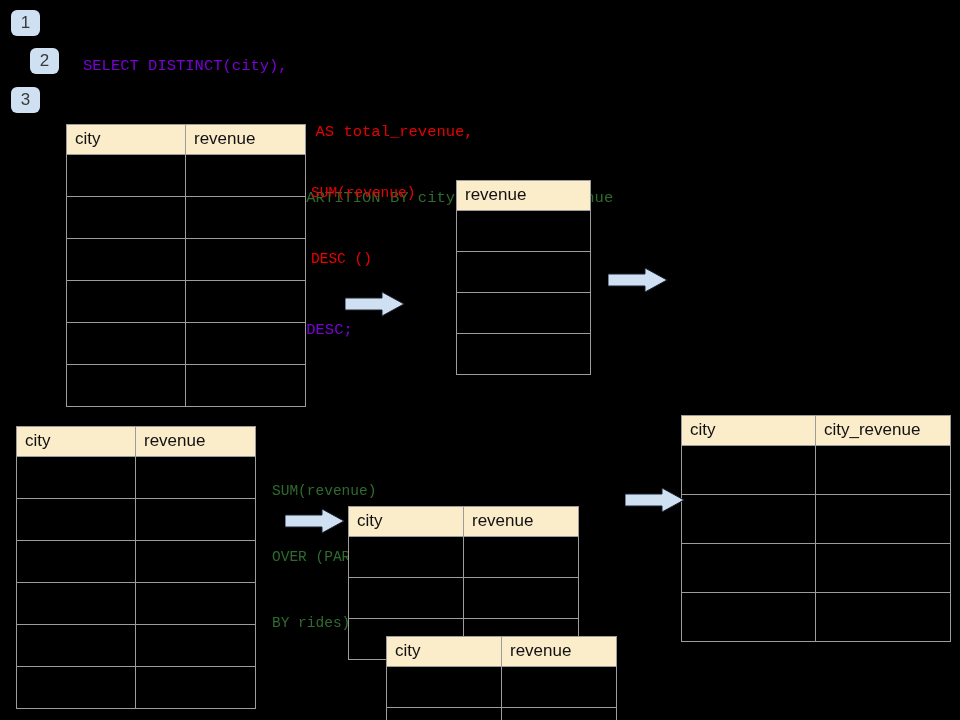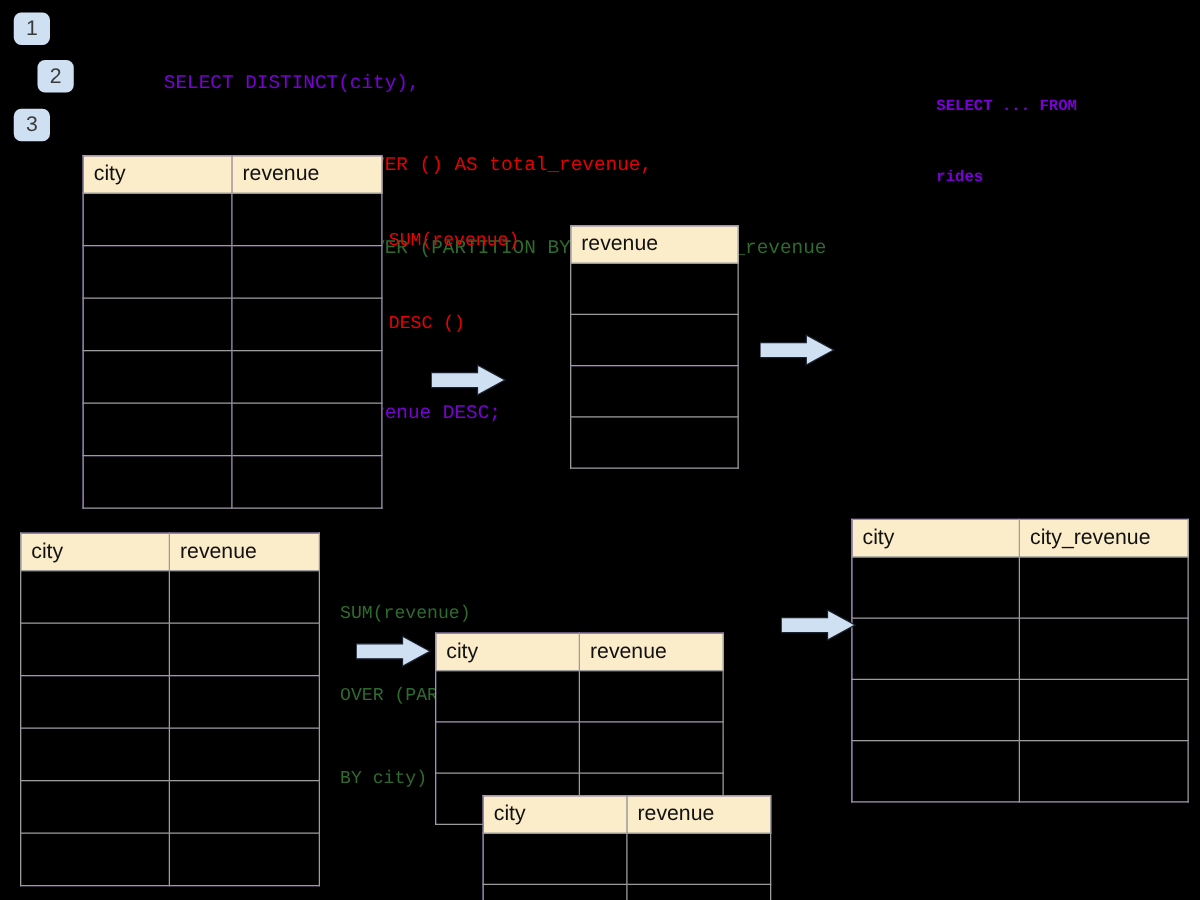--- a/index.html
+++ b/index.html
@@ -32,21 +32,21 @@
 
   
   .code {
     position: absolute;
     font-family: "Liberation Mono", monospace;
     font-size: 15.5px;
     line-height: 22px;
     white-space: pre;
     letter-spacing: 0px;
   }
-  .code-line { white-space: pre; margin-left: 48px; }
+  .code-line { white-space: pre; }
 
   .sql-purple { color: #7b00d8; }
   .sql-red    { color: #e60000; }
   .sql-green  { color: #2f6b2f; }
 
   
   .note {
     position: absolute;
     font-family: "Liberation Mono", monospace;
     font-size: 14.5px;
@@ -60,21 +60,21 @@
   }
   .note-red   { color: #ee0000; }
   .note-green { color: #2f6b2f; }
   .note-purple{ color: #7b00d8; }
 
   
   .tbl {
     position: absolute;
     border-collapse: collapse;
     table-layout: fixed;
-    background: #4c1d95;
+    background: #e5e5e5;
   }
   .tbl th, .tbl td {
     border: 1px solid #9c9c9c;
     padding: 0;
     margin: 0;
   }
   .tbl th {
     background: #fbecca;
     color: #111111;
     font-family: "Liberation Sans", sans-serif;
@@ -106,34 +106,30 @@
   <div class="badge" style="left:11px; top:87px;">3</div>
 
   <div class="code" style="left:83px; top:11px;">
     <div class="code-line sql-purple">SELECT DISTINCT(city),</div>
     <div class="code-line sql-red">    SUM(revenue) OVER () AS total_revenue,</div>
     <div class="code-line sql-green">    SUM(revenue) OVER (PARTITION BY city) as city_revenue</div>
     <div class="code-line sql-purple">  FROM rides</div>
     <div class="code-line sql-purple">  ORDER by city_revenue DESC;</div>
   </div>
 
-  <div class="note small note-purple" style="left:749px; top:38px;">
-    <div>SELECT ... FROM</div>
-    <div>rides</div>
-  </div>
 
   <div class="note note-red" style="left:311px; top:138px;">
     <div>SUM(revenue)</div>
     <div>DESC ()</div>
   </div>
 
   <div class="note note-green" style="left:272px; top:436px;">
     <div>SUM(revenue)</div>
     <div>OVER (PARTITION</div>
-    <div>BY city)</div>
+    <div>BY rides)</div>
   </div>
 
   <table class="tbl" id="tbl-source-top" style="left:66px; top:124px; width:239px;">
     <colgroup>
         <col style="width:119px">
         <col style="width:120px">
       </colgroup>
     <thead>
       <tr>
         <th>city</th>

